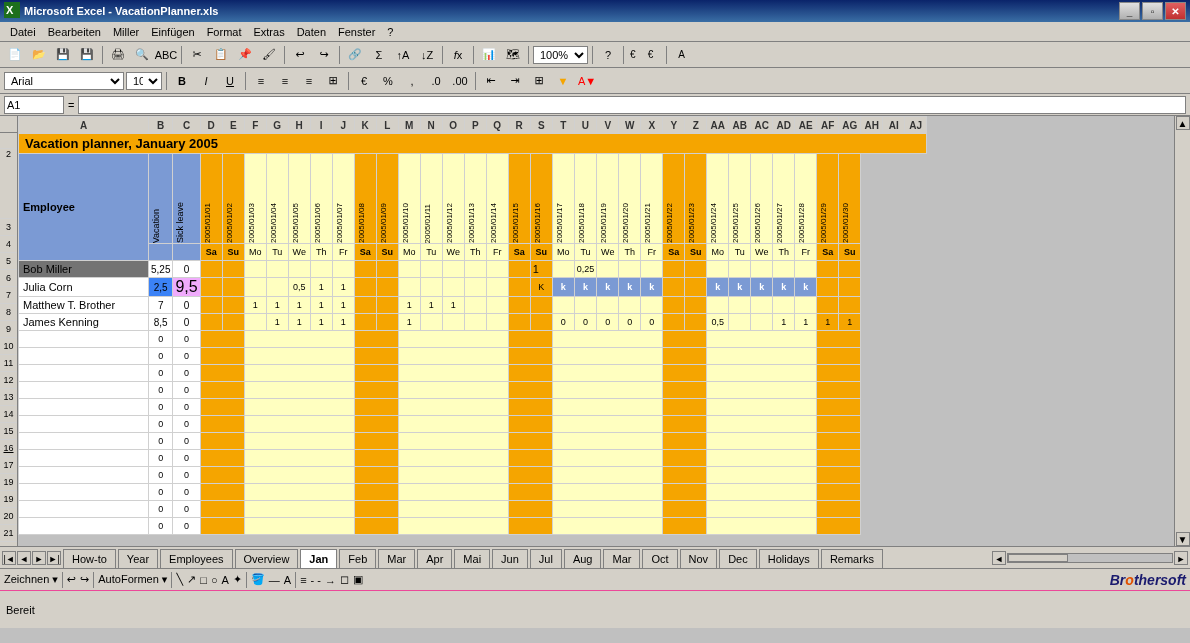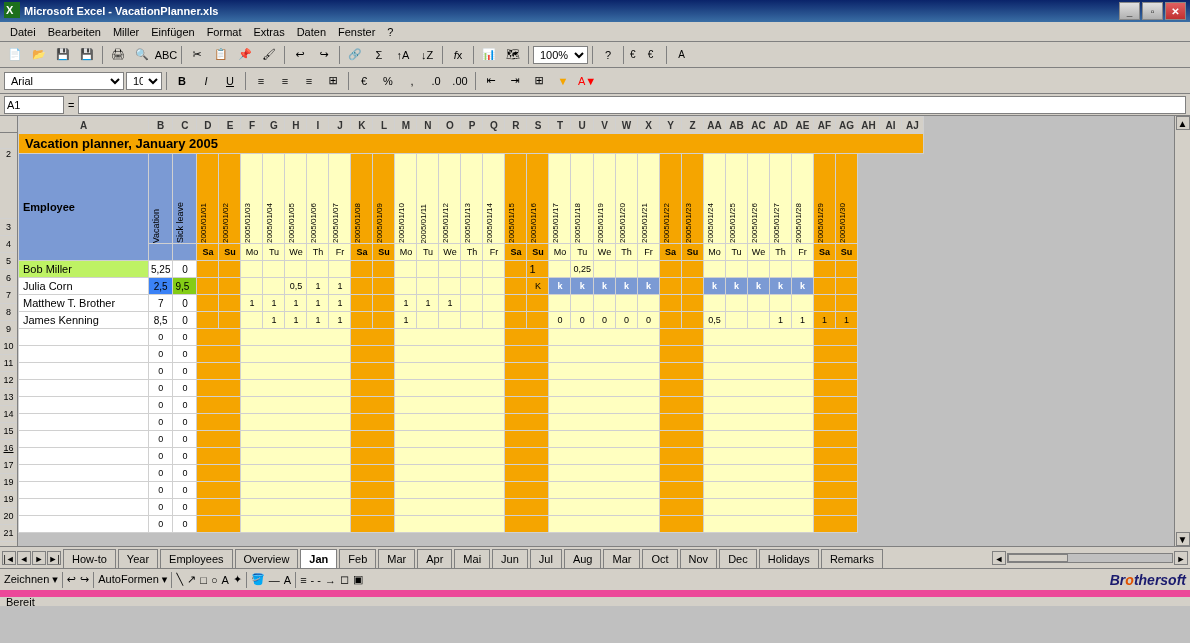--- a/index.html
+++ b/index.html
@@ -100,26 +100,26 @@
       height: 19px;
       display: flex; align-items: center;
     }
     .sheet-tab.active {
       background: white;
       font-weight: bold;
     }
 
     
     .status-bar {
-      height: 16px;
+      height: 38px;
       background: #d4d0c8;
       display: flex;
       align-items: center;
       padding: 0 6px;
-      border-top: 7px solid #ec4899;
+      border-top: 1px solid #ec4899;
       font-size: 11px;
     }
 
     
     .draw-toolbar {
       height: 22px;
       background: #d4d0c8;
       display: flex;
       align-items: center;
       padding: 0 4px;
@@ -472,21 +472,21 @@
           <td style="background:#ffffc0; text-align:center; font-size:9px;">Mo</td>
           <td style="background:#ffffc0; text-align:center; font-size:9px;">Tu</td>
           <td style="background:#ffffc0; text-align:center; font-size:9px;">We</td>
           <td style="background:#ffffc0; text-align:center; font-size:9px;">Th</td>
           <td style="background:#ffffc0; text-align:center; font-size:9px;">Fr</td>
           <td style="background:#f5a500; text-align:center; font-size:9px; font-weight:bold;">Sa</td>
           <td style="background:#f5a500; text-align:center; font-size:9px; font-weight:bold;">Su</td>
         </tr>
 
         <tr>
-          <td style="background:#bef264; padding-left:4px;margin-left:24px;">Bob Miller</td>
+          <td style="background:#737373; padding-left:4px;margin-left:24px;">Bob Miller</td>
           <td style="background:white; text-align:center; font-size:10px;">5,25</td>
           <td style="background:white; text-align:center; font-size:10px;">0</td>
           <td style="background:#f5a500;"></td>
           <td style="background:#f5a500;"></td>
           <td style="background:#ffffc0;"></td>
           <td style="background:#ffffc0;"></td>
           <td style="background:#ffffc0;"></td>
           <td style="background:#ffffc0;"></td>
           <td style="background:#ffffc0;"></td>
           <td style="background:#f5a500;"></td>
@@ -510,21 +510,21 @@
           <td style="background:#ffffc0;"></td>
           <td style="background:#ffffc0;"></td>
           <td style="background:#ffffc0;"></td>
           <td style="background:#f5a500;"></td>
           <td style="background:#f5a500;"></td>
         </tr>
 
         <tr>
           <td style="background:white; padding-left:4px;">Julia Corn</td>
           <td style="background:#3b82f6; text-align:center; font-size:10px;">2,5</td>
-          <td style="background:#84cc16; font-size:10px;">9,5</td>
+          <td style="background:#f0abfc; font-size:16px;">9,5</td>
           <td style="background:#f5a500;"></td>
           <td style="background:#f5a500;"></td>
           <td style="background:#ffffc0;"></td>
           <td style="background:#ffffc0;"></td>
           <td style="background:#ffffc0; text-align:center; font-size:9px;">0,5</td>
           <td style="background:#ffffc0; text-align:center; font-size:9px;">1</td>
           <td style="background:#ffffc0; text-align:center; font-size:9px;">1</td>
           <td style="background:#f5a500;"></td>
           <td style="background:#f5a500;"></td>
           <td style="background:#ffffc0;"></td>

